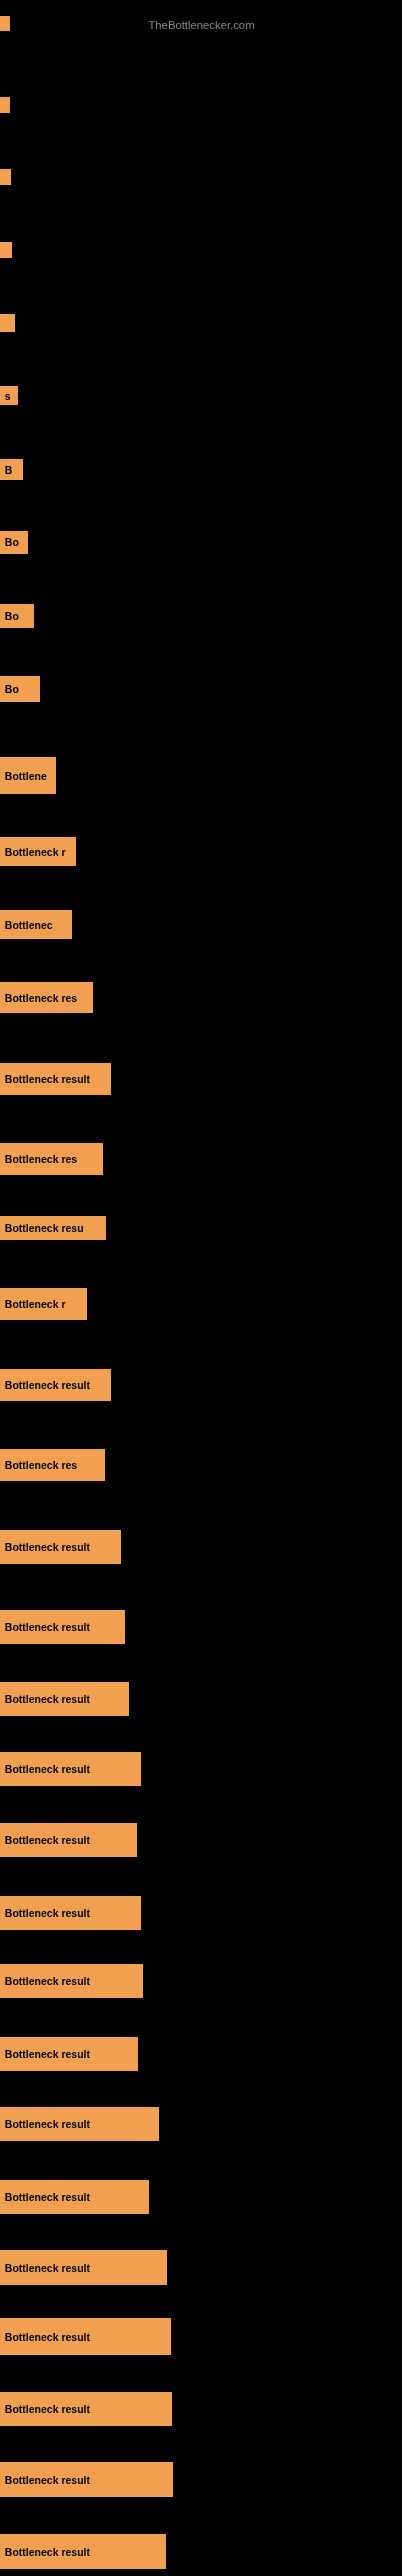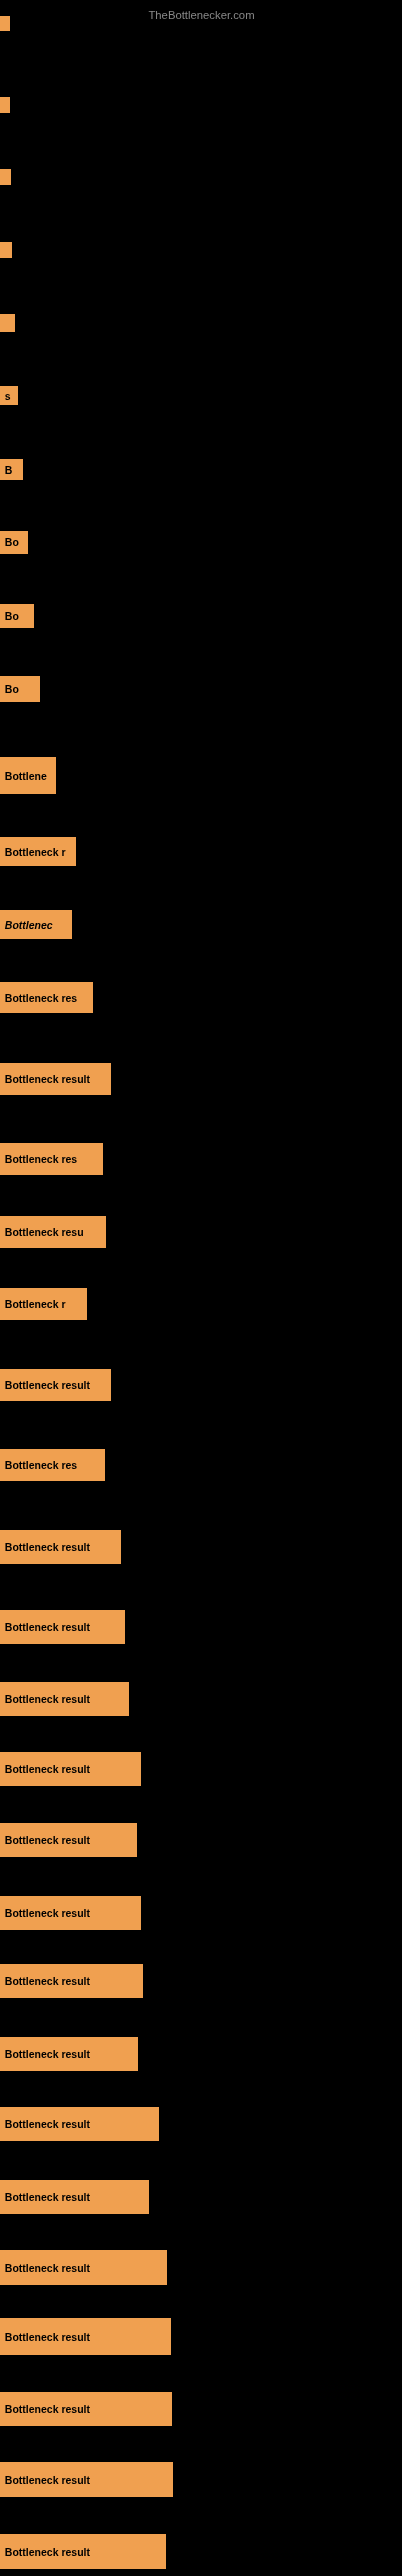--- a/index.html
+++ b/index.html
@@ -11,21 +11,21 @@
       background-color: #000000;
       width: 403px;
       min-height: 2576px;
       font-family: Arial, sans-serif;
       position: relative;
     }
     .site-title {
       color: #888888;
       font-size: 11.3px;
       text-align: center;
-      padding: 9px 0;
+      padding: 19px 0;
       position: absolute;
       top: 0;
       left: 0;
       right: 0;
     }
     .bottleneck-bar {
       position: absolute;
       left: 0;
       background-color: #f0a050;
       color: #000;
@@ -48,25 +48,25 @@
 <div class="bottleneck-bar" style="top: 169px; width: 11.3px; height: 16px;"></div>
 <div class="bottleneck-bar" style="top: 242px; width: 12px; height: 16px;"></div>
 <div class="bottleneck-bar" style="top: 314px; width: 14.5px; height: 17.7px;"></div>
 <div class="bottleneck-bar" style="top: 386px; width: 17.7px; height: 19.3px;">s</div>
 <div class="bottleneck-bar" style="top: 459px; width: 22.5px; height: 21px;">B</div>
 <div class="bottleneck-bar" style="top: 531px; width: 28px; height: 22.5px;">Bo</div>
 <div class="bottleneck-bar" style="top: 604px; width: 34px; height: 24px;">Bo</div>
 <div class="bottleneck-bar" style="top: 676px; width: 40px; height: 26px;">Bo</div>
 <div class="bottleneck-bar" style="top: 757px; width: 56px; height: 37px;">Bottlene</div>
 <div class="bottleneck-bar" style="top: 837px; width: 76px; height: 29px;">Bottleneck r</div>
-<div class="bottleneck-bar" style="top: 910px; width: 72px; height: 29px; font-style: italic;">Bottlenec</div>
+<div class="bottleneck-bar" style="top: 910px; width: 72px; height: 29px;">Bottlenec</div>
 <div class="bottleneck-bar" style="top: 982px; width: 93px; height: 31px;">Bottleneck res</div>
 <div class="bottleneck-bar" style="top: 1063px; width: 111px; height: 32px;">Bottleneck result</div>
 <div class="bottleneck-bar" style="top: 1143px; width: 103px; height: 32px;">Bottleneck res</div>
-<div class="bottleneck-bar" style="top: 1216px; width: 106px; height: 32px;">Bottleneck resu</div>
+<div class="bottleneck-bar" style="top: 1216px; width: 106px; height: 24px;">Bottleneck resu</div>
 <div class="bottleneck-bar" style="top: 1288px; width: 87px; height: 32px;">Bottleneck r</div>
 <div class="bottleneck-bar" style="top: 1369px; width: 111px; height: 32px;">Bottleneck result</div>
 <div class="bottleneck-bar" style="top: 1449px; width: 105px; height: 32px;">Bottleneck res</div>
 <div class="bottleneck-bar" style="top: 1530px; width: 121px; height: 34px;">Bottleneck result</div>
 <div class="bottleneck-bar" style="top: 1610px; width: 125px; height: 34px;">Bottleneck result</div>
 <div class="bottleneck-bar" style="top: 1682px; width: 129px; height: 34px;">Bottleneck result</div>
 <div class="bottleneck-bar" style="top: 1752px; width: 141px; height: 34px;">Bottleneck result</div>
 <div class="bottleneck-bar" style="top: 1823px; width: 137px; height: 34px;">Bottleneck result</div>
 <div class="bottleneck-bar" style="top: 1896px; width: 141px; height: 34px;">Bottleneck result</div>
 <div class="bottleneck-bar" style="top: 1964px; width: 143px; height: 34px;">Bottleneck result</div>

